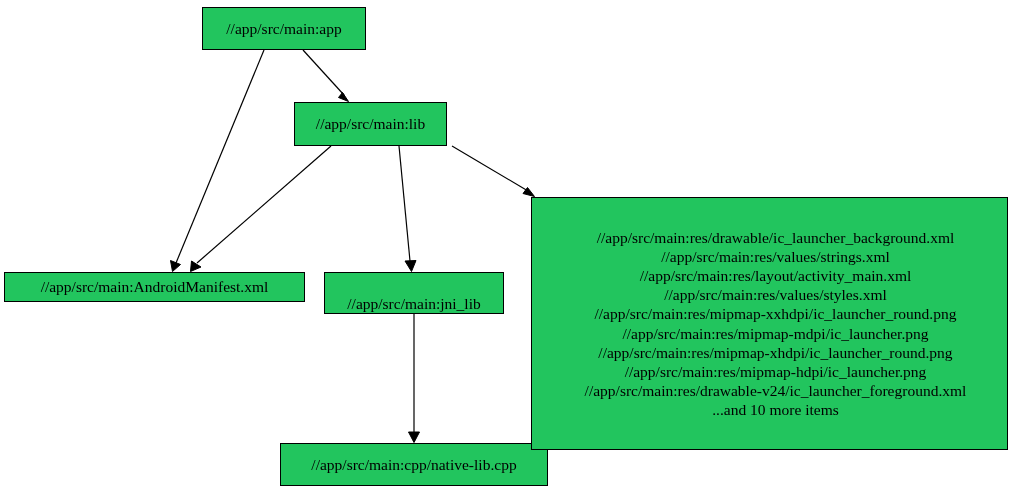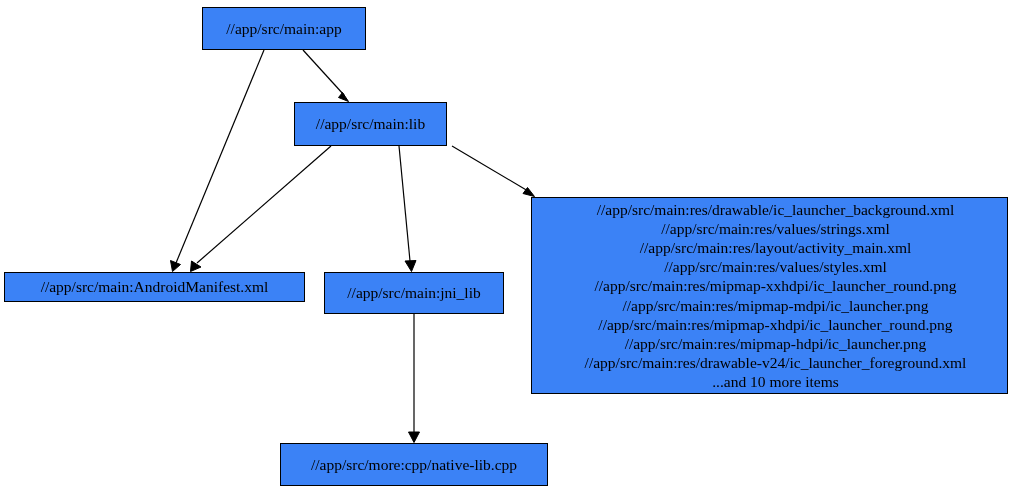--- a/index.html
+++ b/index.html
@@ -12,21 +12,21 @@
     width: 1018px;
     height: 496px;
     background: #ffffff;
     overflow: hidden;
     font-family: "Liberation Serif", "DejaVu Serif", serif;
   }
   .node {
     position: absolute;
     box-sizing: border-box;
     border: 1px solid #000000;
-    background: #3b82f6;
+    background: #22c55e;
     display: flex;
     align-items: center;
     justify-content: center;
     color: #000000;
     z-index: 2;
   }
   .node .label {
     font-size: 15.5px;
     line-height: 19.2px;
     white-space: pre;
@@ -105,29 +105,29 @@
   </div>
 
   <div class="node" style="left:294px; top:102px; width:153px; height:44px;">
     <span class="label">//app/src/main:lib</span>
   </div>
 
   <div class="node" style="left:4px; top:272px; width:301px; height:30px;">
     <span class="label">//app/src/main:AndroidManifest.xml</span>
   </div>
 
-  <div class="node" style="left:324px; top:272px; width:180px; height:42px;">
+  <div class="node" style="left:324px; top:272px; width:180px; height:42px;align-items:flex-end;">
     <span class="label">//app/src/main:jni_lib</span>
   </div>
 
   <div class="node" style="left:280px; top:443px; width:268px; height:43px;">
-    <span class="label">//app/src/more:cpp/native-lib.cpp</span>
+    <span class="label">//app/src/main:cpp/native-lib.cpp</span>
   </div>
 
-  <div class="node multiline" style="left:531px; top:197px; width:477px; height:197px;padding-left:12px;">
+  <div class="node multiline" style="left:531px; top:197px; width:477px; height:253px;padding-left:12px;">
     <span class="label">//app/src/main:res/drawable/ic_launcher_background.xml
 //app/src/main:res/values/strings.xml
 //app/src/main:res/layout/activity_main.xml
 //app/src/main:res/values/styles.xml
 //app/src/main:res/mipmap-xxhdpi/ic_launcher_round.png
 //app/src/main:res/mipmap-mdpi/ic_launcher.png
 //app/src/main:res/mipmap-xhdpi/ic_launcher_round.png
 //app/src/main:res/mipmap-hdpi/ic_launcher.png
 //app/src/main:res/drawable-v24/ic_launcher_foreground.xml
 ...and 10 more items</span>

